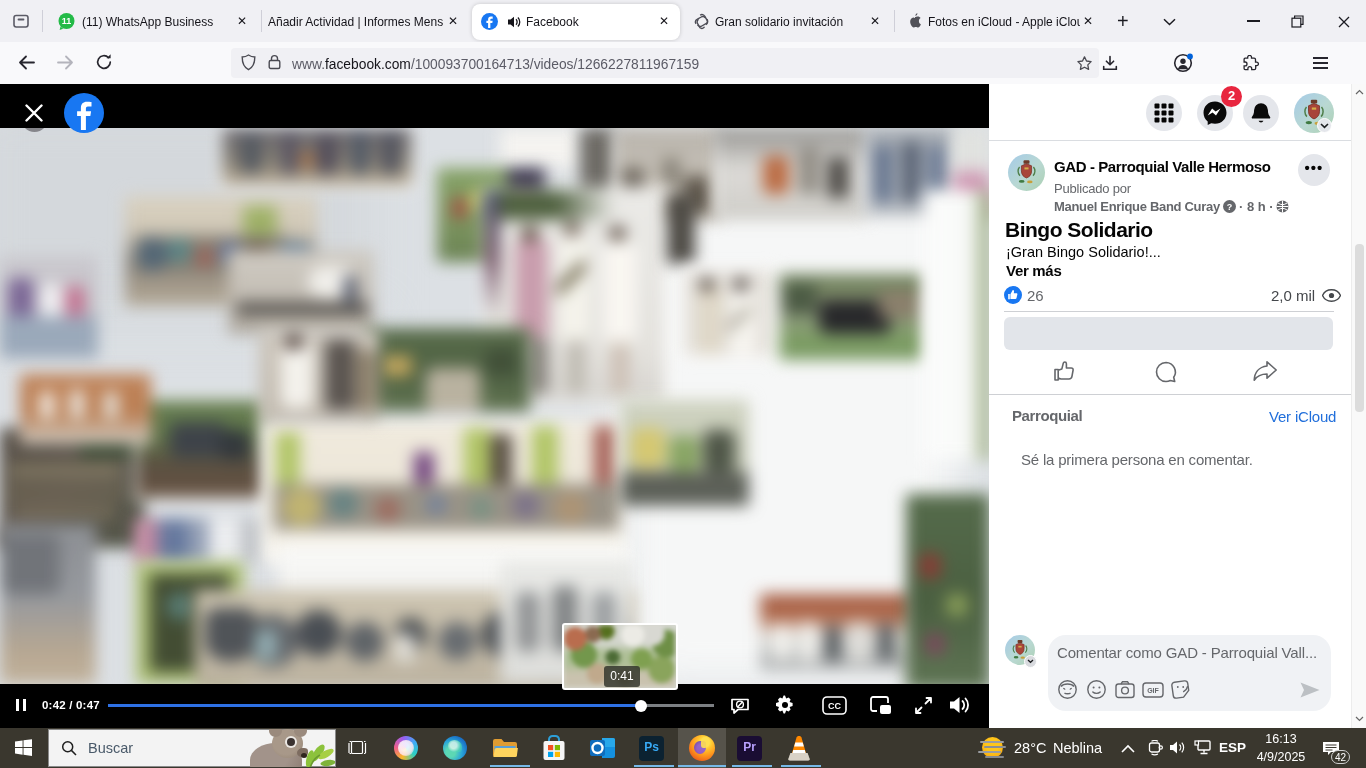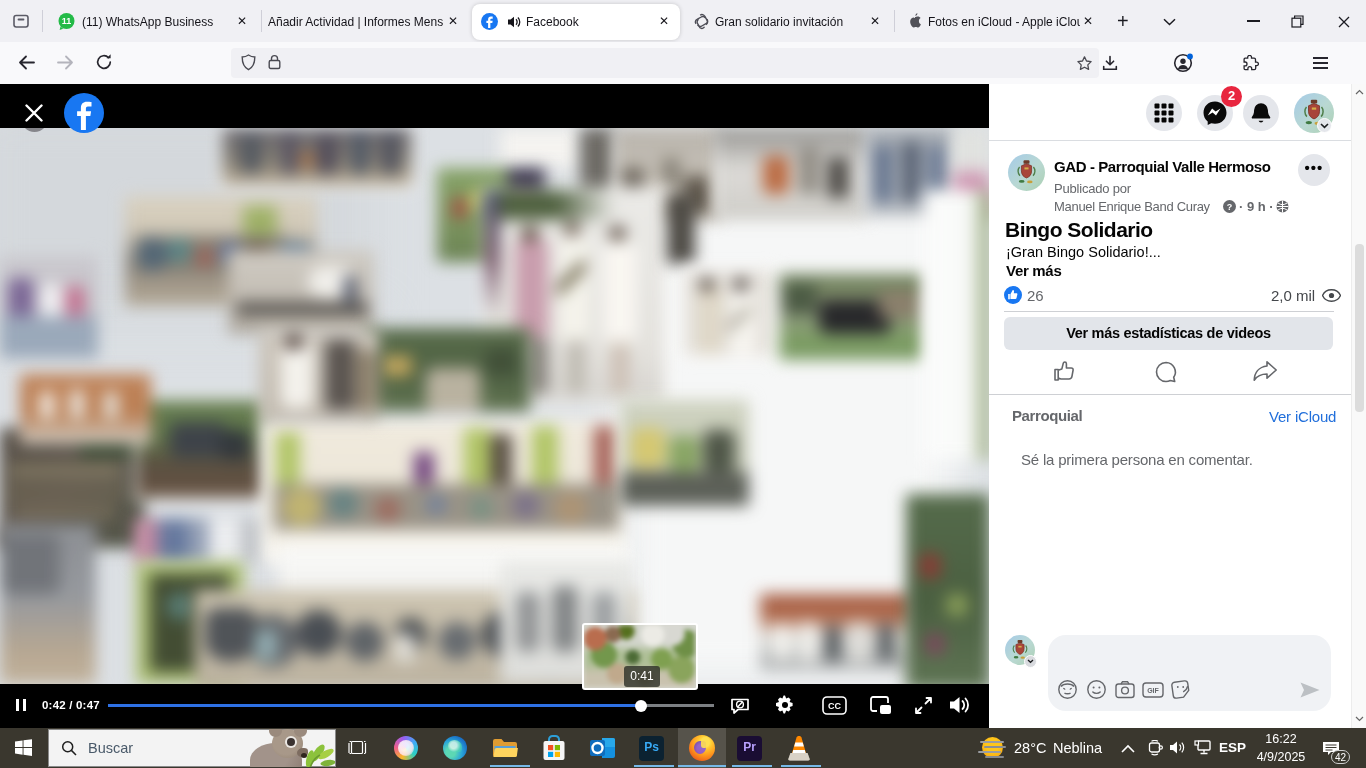--- a/index.html
+++ b/index.html
@@ -100,20 +100,21 @@
         <path d="M15.6 1.3v4h-4z" fill="#27262e"></path>
       </svg>
   <div id="urlfield"></div>
   <svg class="abs" style="top:12px;left:241px" width="15" height="17" viewBox="0 0 15 17">
         <path d="M7.5 1C9.5 2.4 11.6 3 13.8 3c0 5.5-1.6 10.3-6.3 12.6C2.8 13.3 1.2 8.5 1.2 3 3.4 3 5.5 2.4 7.5 1z" fill="none" stroke="#4a4a52" stroke-width="1.4"></path>
       </svg>
   <svg class="abs" style="top:12px;left:268px" width="13" height="16" viewBox="0 0 13 16">
         <rect x="1.2" y="6.5" width="10.6" height="8" rx="1.5" fill="none" stroke="#4a4a52" stroke-width="1.4"></rect>
         <path d="M3.5 6.5V4.6a3 3 0 016 0v1.9" fill="none" stroke="#4a4a52" stroke-width="1.4"></path>
       </svg>
+  <div class="abs" style="top:15px;left:292px;font-size:13.8px;color:#5b5b66;white-space:nowrap">www.<span style="color:#15141a">facebook.com</span>/100093700164713/videos/1266227811967159</div>
   <svg class="abs" style="top:13px;left:1076px" width="17" height="17" viewBox="0 0 17 17">
         <path d="M8.5 1.9l2 4.1 4.6.65-3.3 3.2.8 4.55L8.5 12.2l-4.1 2.2.8-4.55L1.9 6.65l4.6-.65z" fill="none" stroke="#4a4a52" stroke-width="1.3" stroke-linejoin="round"></path>
       </svg>
   <svg class="abs" style="top:12px;left:1101px" width="18" height="18" viewBox="0 0 18 18">
         <path d="M9 2.5v8M5.4 7.2L9 10.8l3.6-3.6" fill="none" stroke="#27262e" stroke-width="1.6" stroke-linecap="round" stroke-linejoin="round"></path>
         <path d="M2.7 12.5v2.8h12.6v-2.8" fill="none" stroke="#27262e" stroke-width="1.6" stroke-linecap="round"></path>
       </svg>
   <svg class="abs" style="top:11px;left:1173px" width="20" height="20" viewBox="0 0 20 20">
         <circle cx="10" cy="10" r="8.3" fill="none" stroke="#27262e" stroke-width="1.6"></circle>
         <circle cx="10" cy="8.2" r="2.7" fill="#27262e"></circle>
@@ -332,21 +333,21 @@
               <path d="M7.5 11.5L2 17M2 17h4.5M2 17v-4.5"></path>
             </g>
           </svg>
       <svg class="abs" style="top:10px;left:948px" width="24" height="22" viewBox="0 0 24 22">
             <path d="M2 7.5h4L11.5 3v16L6 14.5H2z" fill="#fff"></path>
             <path d="M14.5 7a5.5 5.5 0 010 8" fill="none" stroke="#fff" stroke-width="1.8" stroke-linecap="round"></path>
             <path d="M17.5 4.5a9.5 9.5 0 010 13" fill="none" stroke="#fff" stroke-width="1.8" stroke-linecap="round"></path>
           </svg>
     </div>
   </div>
-  <div class="abs" style="top:539px;left:582px;width:116px;height:67px;background:#d6d8d0;border:2.5px solid #fff;border-radius:3px;box-sizing:border-box;overflow:hidden">
+  <div class="abs" style="top:539px;left:562px;width:116px;height:67px;background:#d6d8d0;border:2.5px solid #fff;border-radius:3px;box-sizing:border-box;overflow:hidden">
     <div class="abs" style="top:0;left:0;width:111px;height:62px;background:
       radial-gradient(circle at 10% 22%,#b96d4e 0 10%,transparent 11%),
       radial-gradient(circle at 26% 15%,#8a6a50 0 8%,transparent 9%),
       radial-gradient(circle at 38% 10%,#55701e 0 9%,transparent 10%),
       radial-gradient(circle at 62% 16%,#ecebe5 0 13%,transparent 14%),
       radial-gradient(circle at 80% 14%,#d8d8d2 0 11%,transparent 12%),
       radial-gradient(circle at 92% 30%,#6e8f46 0 12%,transparent 13%),
       radial-gradient(circle at 18% 48%,#73974c 0 13%,transparent 14%),
       radial-gradient(circle at 44% 52%,#4c6b35 0 10%,transparent 11%),
       radial-gradient(circle at 70% 55%,#7fa050 0 12%,transparent 13%),
@@ -405,26 +406,26 @@
     <svg class="abs" style="top:70px;left:19px" width="37" height="37" viewBox="0 0 40 40">
           <path d="M20 10.5l5.5 2.3v5.5c0 4.2-2.5 6.6-5.5 7.6-3-1-5.5-3.4-5.5-7.6v-5.5z" fill="#a8453a" stroke="#7a2f24" stroke-width=".8"></path>
           <rect x="16.8" y="6.8" width="6.4" height="3.8" rx="1" fill="#6d3b2a"></rect>
           <rect x="17.8" y="14.5" width="4.4" height="2.2" fill="#d8b84a" opacity=".9"></rect>
           <path d="M12.5 14c-2.2 2.4-2.2 7 .4 9.6M27.5 14c2.2 2.4 2.2 7-.4 9.6" stroke="#4f7f4a" stroke-width="1.5" fill="none"></path>
           <ellipse cx="14.8" cy="29.6" rx="3.1" ry="1.6" fill="#3f7a42"></ellipse>
           <ellipse cx="23.6" cy="30.2" rx="3" ry="1.5" fill="#c8a03a"></ellipse>
         </svg>
     <div class="abs" style="top:74px;left:65px;font-size:15px;letter-spacing:-.4px;font-weight:bold;color:#050505">GAD - Parroquial Valle Hermoso</div>
     <div class="abs" style="top:97px;left:65px;font-size:13px;letter-spacing:-.2px;color:#65676b">Publicado por</div>
-    <div class="abs" style="top:115px;left:65px;font-size:13px;letter-spacing:-.3px;font-weight:normal;color:#65676b">Manuel Enrique Band Curay</div>
+    <div class="abs" style="top:115px;left:65px;font-size:13px;letter-spacing:-.3px;font-weight:bold;color:#65676b">Manuel Enrique Band Curay</div>
     <svg class="abs" style="top:116px;left:234px" width="13" height="13" viewBox="0 0 13 13">
           <circle cx="6.5" cy="6.5" r="6.5" fill="#65676b"></circle>
           <text x="6.5" y="9.6" font-size="9" font-weight="bold" fill="#fff" text-anchor="middle" font-family="Liberation Sans">?</text>
         </svg>
-    <div class="abs" style="top:115px;left:250px;font-size:13px;font-weight:bold;color:#65676b">· 9 h ·</div>
+    <div class="abs" style="top:115px;left:250px;font-size:13px;font-weight:bold;color:#65676b">· 8 h ·</div>
     <svg class="abs" style="top:116px;left:287px" width="13" height="13" viewBox="0 0 13 13">
           <circle cx="6.5" cy="6.5" r="6" fill="#65676b"></circle>
           <path d="M6.5.5v12M.5 6.5h12M2 3a7.5 7.5 0 009 0M2 10a7.5 7.5 0 019 0" stroke="#fff" stroke-width="1" fill="none"></path>
         </svg>
     <div class="abs" style="top:70px;left:309px;width:32px;height:32px;border-radius:50%;background:#e4e6eb"></div>
     <div class="abs" style="top:70px;left:309px;width:32px;height:28px;text-align:center;font-size:15px;font-weight:bold;color:#050505;letter-spacing:1px;line-height:28px">•••</div>
 
     <div class="abs" style="top:134px;left:16px;font-size:21px;letter-spacing:-.5px;font-weight:bold;color:#050505">Bingo Solidario</div>
     <div class="abs" style="top:160px;left:17px;font-size:14.5px;color:#050505">¡Gran Bingo Solidario!...</div>
     <div class="abs" style="top:178px;left:17px;font-size:15px;letter-spacing:-.3px;font-weight:bold;color:#050505">Ver más</div>
@@ -434,21 +435,20 @@
           <path d="M4.2 8h1.6v5.2H4.2zM6.4 8.3l2.2-4.1c.15-.3 1-.15 1.3.35.25.45.05 2.1-.1 2.75h2.7c.65 0 1 .6.9 1.05l-.95 3.9c-.1.45-.55.85-1.05.85H6.4z" fill="#fff"></path>
         </svg>
     <div class="abs" style="top:203px;left:38px;font-size:15px;color:#65676b">26</div>
     <div class="abs" style="top:203px;left:282px;font-size:15px;color:#44474b">2,0 mil</div>
     <svg class="abs" style="top:205px;left:333px" width="19" height="13" viewBox="0 0 19 13">
           <path d="M9.5.8C5.5.8 2 3.2.5 6.5 2 9.8 5.5 12.2 9.5 12.2s7.5-2.4 9-5.7C17 3.2 13.5.8 9.5.8z" fill="none" stroke="#44474b" stroke-width="1.4"></path>
           <circle cx="9.5" cy="6.5" r="2.6" fill="#44474b"></circle>
         </svg>
     <div class="abs" style="top:227px;left:15px;width:330px;height:1px;background:#ced0d4"></div>
     <div class="abs" style="top:233px;left:15px;width:329px;height:33px;border-radius:6px;background:#e2e5ea"></div>
-    <div class="abs" style="top:233px;left:15px;width:329px;height:33px;text-align:center;line-height:33px;font-size:14.5px;letter-spacing:-.3px;font-weight:bold;color:#050505">Ver más estadísticas de videos</div>
 
     <svg class="abs" style="top:276px;left:64px" width="23" height="23" viewBox="0 0 23 23">
           <path d="M2 9.5h3.2V20H2zM5.2 18.8V10.2l3.6-1.1 1.5-6c.15-.65.8-1.1 1.45-1.1.95 0 1.65.75 1.65 1.65v4.3h4.9c1.15 0 2 1.05 1.8 2.2l-1.15 6.3c-.25 1.45-1.5 2.5-2.95 2.5H8.2c-1.05 0-2.15-.3-3-.95z" fill="none" stroke="#65676b" stroke-width="1.6" stroke-linejoin="round"></path>
         </svg>
     <svg class="abs" style="top:276px;left:165px" width="24" height="24" viewBox="0 0 24 24">
           <path d="M12 2.5A9.5 9.5 0 002.5 12a9.5 9.5 0 009.5 9.5c1.5 0 3-.35 4.3-1l4.4 1-1-4.2a9.5 9.5 0 00-7.7-14.8z" fill="none" stroke="#65676b" stroke-width="1.6" stroke-linejoin="round"></path>
         </svg>
     <svg class="abs" style="top:276px;left:264px" width="25" height="23" viewBox="0 0 25 23">
           <path d="M14 6V1.8L23.2 10 14 18.2V14c-6 0-10 2-12.8 6.2C1.5 13 5.5 7 14 6z" fill="none" stroke="#65676b" stroke-width="1.6" stroke-linejoin="round"></path>
         </svg>
@@ -466,20 +466,21 @@
           <rect x="17.8" y="14.5" width="4.4" height="2.2" fill="#d8b84a" opacity=".9"></rect>
           <path d="M12.5 14c-2.2 2.4-2.2 7 .4 9.6M27.5 14c2.2 2.4 2.2 7-.4 9.6" stroke="#4f7f4a" stroke-width="1.5" fill="none"></path>
           <ellipse cx="14.8" cy="29.6" rx="3.1" ry="1.6" fill="#3f7a42"></ellipse>
           <ellipse cx="23.6" cy="30.2" rx="3" ry="1.5" fill="#c8a03a"></ellipse>
         </svg>
     <div class="abs" style="top:571px;left:35px;width:13px;height:13px;border-radius:50%;background:#d8dade;border:1px solid #fff;box-sizing:border-box"></div>
     <svg class="abs" style="top:575px;left:38px" width="7" height="5" viewBox="0 0 7 5">
           <path d="M1 1l2.5 2.3L6 1" fill="none" stroke="#1c1e21" stroke-width="1.3"></path>
         </svg>
     <div class="abs" style="top:551px;left:59px;width:283px;height:76px;border-radius:18px;background:#f0f2f5"></div>
+    <div class="abs" style="top:560px;left:68px;font-size:15px;letter-spacing:-.15px;color:#65676b">Comentar como GAD - Parroquial Vall...</div>
     <g></g>
     <svg class="abs" style="top:596px;left:69px" width="19" height="19" viewBox="0 0 19 19">
           <circle cx="9.5" cy="9.5" r="8.7" fill="none" stroke="#65676b" stroke-width="1.4"></circle>
           <path d="M3 6.5c1.5-2 4-2.5 6.5-2.5s5 .5 6.5 2.5" fill="none" stroke="#65676b" stroke-width="1.4"></path>
           <path d="M5.2 8.4c.9 0 1.6.5 1.8 1.3M13.8 8.4c-.9 0-1.6.5-1.8 1.3" fill="none" stroke="#65676b" stroke-width="1.3"></path>
           <path d="M6.5 13c1 1 5 1 6 0" fill="none" stroke="#65676b" stroke-width="1.3"></path>
         </svg>
     <svg class="abs" style="top:596px;left:98px" width="19" height="19" viewBox="0 0 19 19">
           <circle cx="9.5" cy="9.5" r="8.7" fill="none" stroke="#65676b" stroke-width="1.4"></circle>
           <circle cx="6.6" cy="7.5" r="1" fill="#65676b"></circle>
@@ -622,21 +623,21 @@
   <svg class="abs" style="top:12px;left:1169px" width="17" height="15" viewBox="0 0 17 15">
         <path d="M1 5h3l4-3.6v12.2L4 10H1z" fill="#fff"></path>
         <path d="M10.5 4.5a4.3 4.3 0 010 6M12.8 2.6a7.5 7.5 0 010 9.8" fill="none" stroke="#fff" stroke-width="1.2"></path>
       </svg>
   <svg class="abs" style="top:12px;left:1194px" width="17" height="15" viewBox="0 0 17 15">
         <rect x="4" y="1" width="12" height="9" rx="1" fill="none" stroke="#fff" stroke-width="1.4"></rect>
         <path d="M10 10v2.5M6.5 13.5h7" stroke="#fff" stroke-width="1.4"></path>
         <rect x="1" y="1" width="3.5" height="4" fill="#3a372e" stroke="#fff" stroke-width="1.2"></rect>
       </svg>
   <div class="abs" style="top:12px;left:1219px;font-size:13.5px;font-weight:bold;color:#fff">ESP</div>
-  <div class="abs" style="top:4px;left:1255px;width:52px;text-align:center;font-size:12.5px;color:#fff">16:22</div>
+  <div class="abs" style="top:4px;left:1255px;width:52px;text-align:center;font-size:12.5px;color:#fff">16:13</div>
   <div class="abs" style="top:22px;left:1249px;width:64px;text-align:center;font-size:12.5px;color:#fff">4/9/2025</div>
   <svg class="abs" style="top:13px;left:1322px" width="18" height="15" viewBox="0 0 18 15">
         <path d="M1 1h16v10H9l-3 3v-3H1z" fill="#fff"></path>
         <path d="M3.5 4h11M3.5 6.5h11M3.5 9h7" stroke="#3a372e" stroke-width="1.2"></path>
       </svg>
   <div class="abs" style="top:22px;left:1331px;width:19px;height:14px;border-radius:8px;border:1.2px solid #cfcfcf;background:#3a372e;box-sizing:border-box"></div>
   <div class="abs" style="top:24px;left:1331px;width:19px;text-align:center;font-size:10px;color:#fff">42</div>
 </div>
 
 </div>

